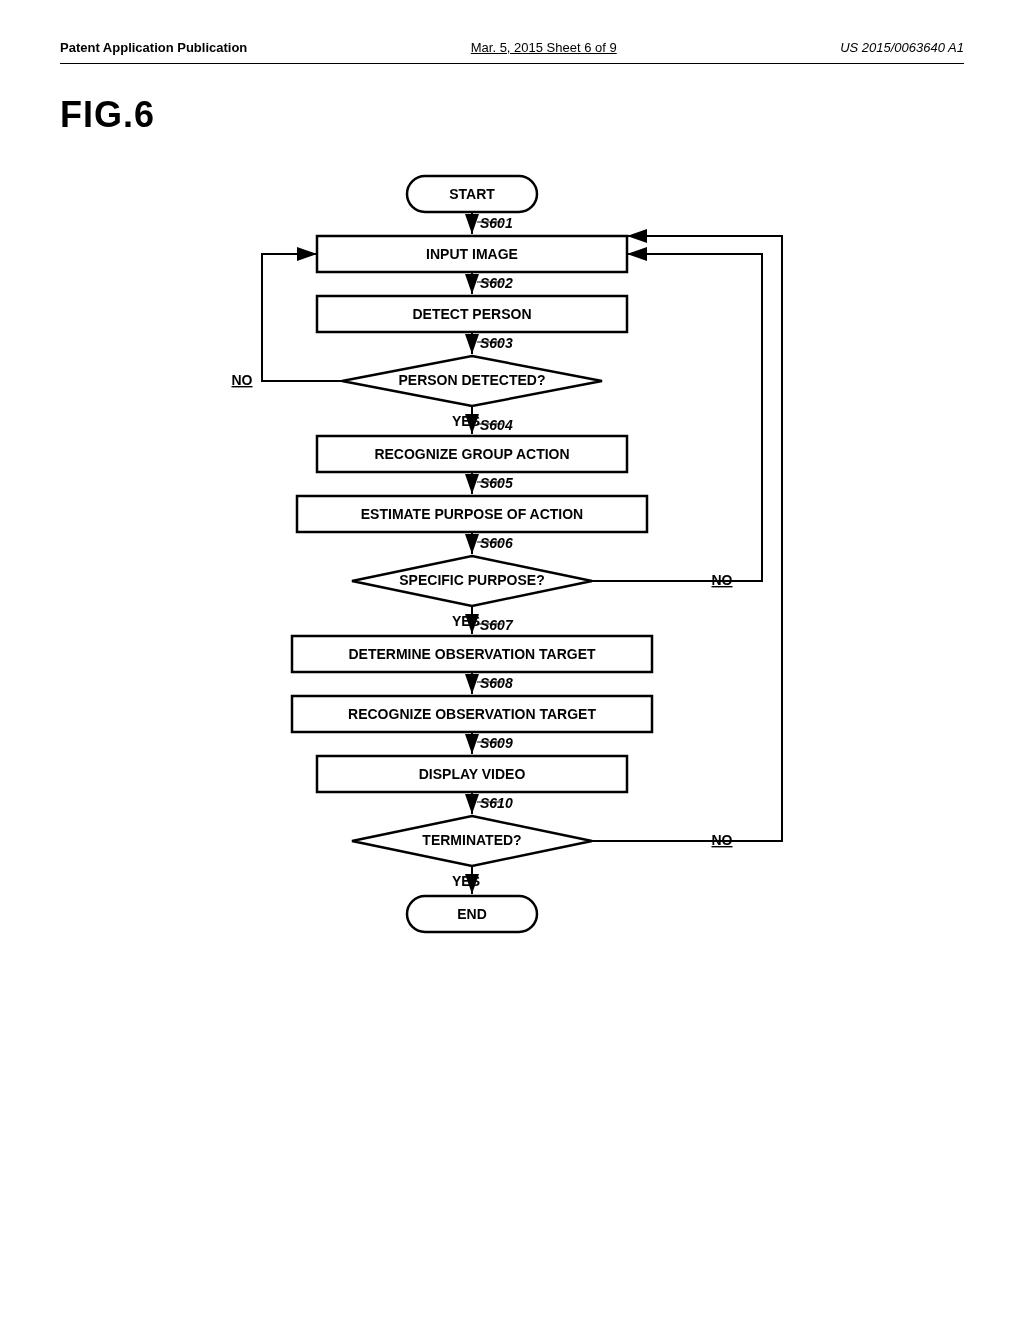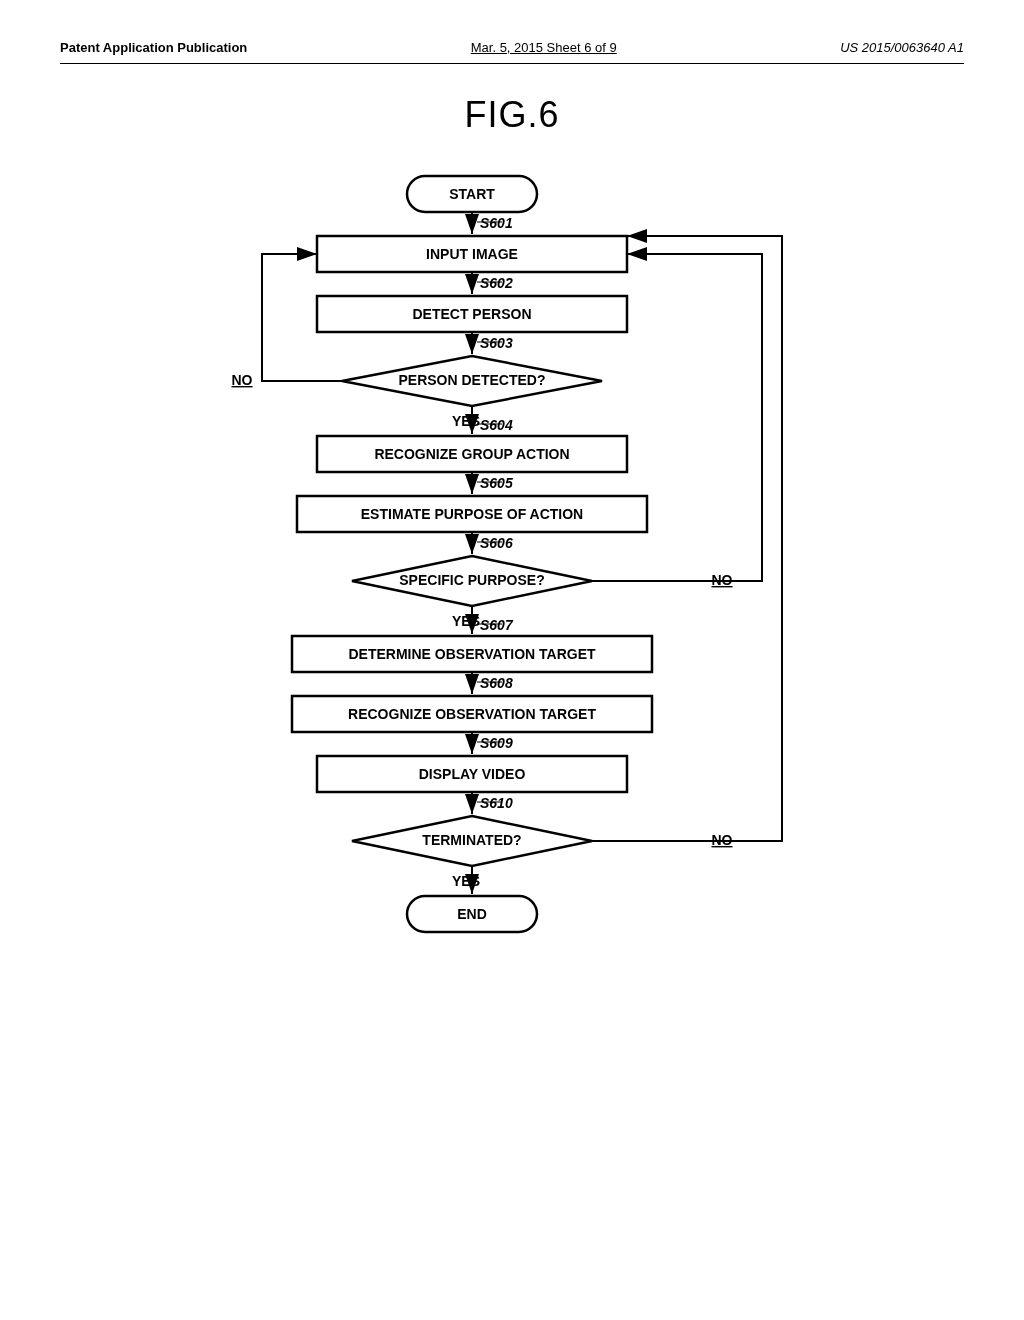--- a/index.html
+++ b/index.html
@@ -30,23 +30,23 @@
       border-bottom: 1px solid #000;
       padding-bottom: 8px;
     }
 
     .header-left { font-weight: bold; font-size: 13px; }
     .header-center { font-size: 13px; text-decoration: underline; }
     .header-right { font-size: 13px; font-style: italic; }
 
     
     .fig-title {
-      text-align: center;
+      text-align: left;
       font-size: 36px;
-      font-weight: 400;
+      font-weight: 700;
       margin: 30px 0 30px 0;
       letter-spacing: 1px;
     }
 
     .flowchart-container {
       position: relative;
       width: 700px;
       margin: 0 auto;
     }
 

